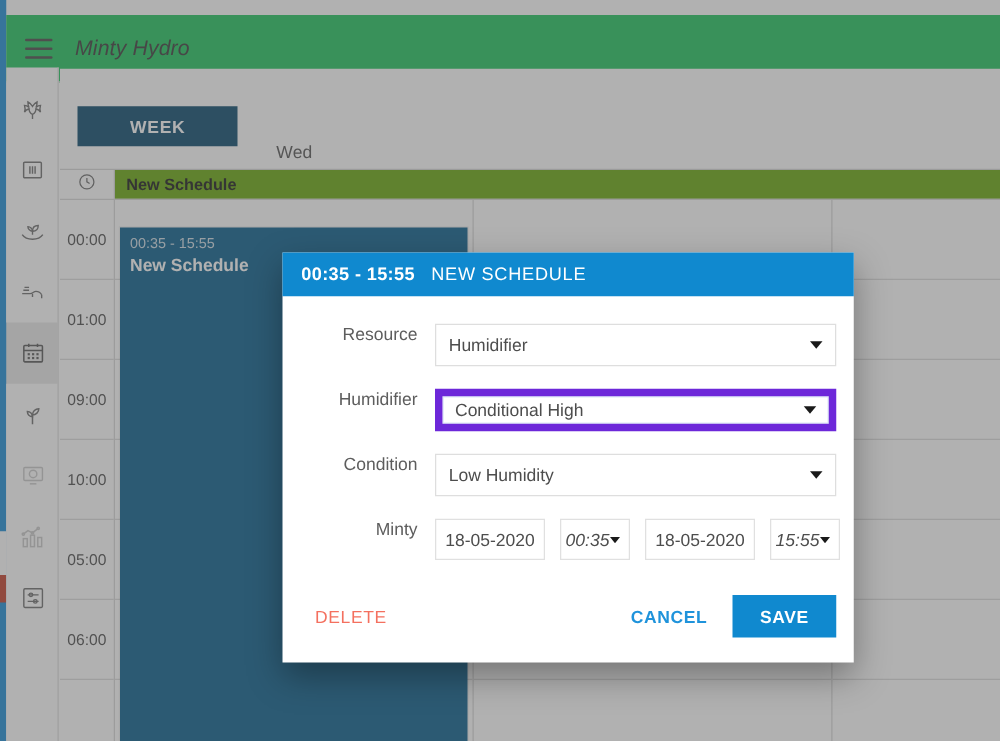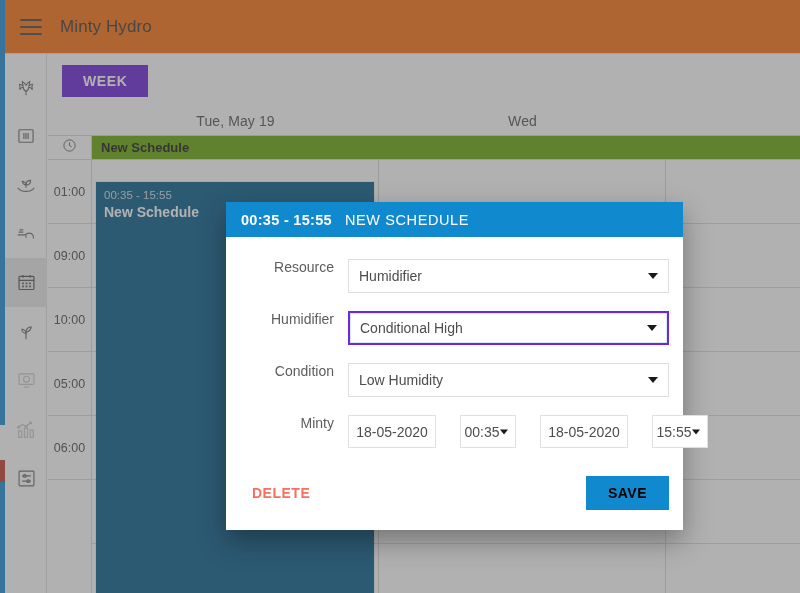--- a/index.html
+++ b/index.html
@@ -27,24 +27,25 @@
     position: absolute; left: 0; top: 425px; width: 5px; height: 35px;
     background: #ffffff;
   }
   .edge-strip-red {
     position: absolute; left: 0; top: 460px; width: 5px; height: 22px;
     background: #c4412e;
   }
 
   
   .topbar {
-    position: absolute; left: 5px; top: 0; width: 795px; height: 54px;
-    background: #f97316;
+    position: absolute; left: 5px; top: 12px; width: 795px; height: 54px;
+    background: #22c55e;
     display: flex; align-items: center;
     border-bottom: 1px solid #e4e4e4;
+    font-style: italic;
   }
   .hamburger {
     width: 22px; height: 16px; margin-left: 15px; margin-right: 18px;
     display: flex; flex-direction: column; justify-content: space-between;
     cursor: pointer;
   }
   .hamburger span { display: block; height: 2px; background: #4a4a4a; border-radius: 1px; }
   .app-title { font-size: 17px; color: #3c3c3c; letter-spacing: .1px; }
 
   
@@ -69,24 +70,24 @@
   .side-item.faded svg { opacity: .45; }
 
   
   .cal {
     position: absolute; left: 48px; top: 55px; right: 0; bottom: 0;
     background: #ffffff;
   }
   .cal-toolbar { height: 51px; padding: 10px 0 0 14px; }
   .week-btn {
     display: inline-flex; align-items: center; justify-content: center;
-    height: 32px; padding: 0 21px;
-    background: #6d28d9; color: #ffffff;
+    height: 32px; padding: 0 42px;
+    background: #0c4a6e; color: #ffffff;
     font-size: 14px; font-weight: bold; letter-spacing: .6px;
-    border: none; cursor: pointer;
+    border: none; cursor: pointer; margin-top: 20px;
   }
   .daynames {
     display: flex; height: 30px; align-items: center;
     border-bottom: 1px solid #d6d6d6;
   }
   .dayname-gutter { width: 44px; flex: 0 0 44px; }
   .dayname {
     flex: 0 0 287px; text-align: center;
     font-size: 14px; color: #555; letter-spacing: .1px;
   }
@@ -155,60 +156,60 @@
     width: 108px; flex: 0 0 108px; text-align: right;
     padding-right: 14px;
     font-size: 14px; color: #5d5d5d;
   }
   .select {
     position: relative; flex: 1;
     height: 34px; border: 1px solid #dedede; background: #ffffff;
     display: flex; align-items: center; padding: 0 28px 0 10px;
     font-size: 14px; color: #4d4d4d; cursor: pointer;
   }
-  .select.focused { border: 2px solid #6d28d9; box-shadow: 0 0 0 1px #dbe8f6 inset; }
+  .select.focused { border: 6px solid #6d28d9; box-shadow: 0 0 0 1px #dbe8f6 inset; }
   .caret {
     position: absolute; right: 10px; top: 50%; transform: translateY(-50%);
     width: 0; height: 0;
     border-left: 5px solid transparent; border-right: 5px solid transparent;
     border-top: 6px solid #1a1a1a;
   }
   .frow.time-row { margin-bottom: 0; }
-  .timefields { flex: 1; display: flex; gap: 24px; }
+  .timefields { flex: 1; display: flex; gap: 12px; }
   .tbox {
     height: 33px; border: 1px solid #e0e0e0; background: #ffffff;
     display: flex; align-items: center; justify-content: center;
     font-size: 14px; color: #4d4d4d; cursor: pointer;
   }
   .tbox.date { flex: 0 0 88px; }
-  .tbox.time { flex: 0 0 56px; position: relative; padding-right: 12px; }
+  .tbox.time { flex: 0 0 56px; position: relative; padding-right: 12px; font-style: italic; }
   .tcaret {
     position: absolute; right: 7px; top: 50%; transform: translateY(-50%);
     width: 0; height: 0;
     border-left: 4.5px solid transparent; border-right: 4.5px solid transparent;
     border-top: 5.5px solid #1a1a1a;
   }
   .dlg-actions {
     display: flex; align-items: center;
     padding: 28px 14px 20px 14px;
   }
   .btn-delete {
     background: none; border: none; cursor: pointer;
-    color: #f4705f; font-size: 14px; font-weight: bold; letter-spacing: .5px;
+    color: #f4705f; font-size: 14px; font-weight: normal; letter-spacing: .5px;
     padding: 8px 12px;
   }
   .spacer { flex: 1; }
   .btn-cancel {
     background: none; border: none; cursor: pointer;
     color: #1f93db; font-size: 14px; font-weight: bold; letter-spacing: .5px;
     padding: 8px 12px; margin-right: 8px;
   }
   .btn-save {
     background: #1089cf; border: none; cursor: pointer;
-    color: #000000; font-size: 14px; font-weight: bold; letter-spacing: .5px;
+    color: #ffffff; font-size: 14px; font-weight: bold; letter-spacing: .5px;
     padding: 9px 22px;
     text-align: right;
   }
 </style>
 </head>
 <body>
 
 <div id="app">
 
   <div class="app-layer">
@@ -319,38 +320,38 @@
       </div>
     </div>
 
     <div class="cal">
       <div class="cal-toolbar">
         <button class="week-btn">WEEK</button>
       </div>
 
       <div class="daynames">
         <div class="dayname-gutter"></div>
-        <div class="dayname">Tue, May 19</div>
         <div class="dayname">Wed</div>
       </div>
 
       <div class="allday-row">
         <div class="allday-gutter">
           <span>
             <svg width="15" height="15" viewBox="0 0 24 24" fill="none" stroke="#6d6d6d" stroke-width="1.6">
               <circle cx="12" cy="12" r="9"></circle>
                 <path d="M12 7v5l3.5 2"></path>
             </svg>
           </span>
         </div>
         <div class="allday-bar">New Schedule</div>
       </div>
 
       <div class="grid-wrap">
         <div class="time-gutter">
+          <div class="hour-label">00:00</div>
           <div class="hour-label">01:00</div>
           <div class="hour-label">09:00</div>
           <div class="hour-label">10:00</div>
           <div class="hour-label">05:00</div>
           <div class="hour-label">06:00</div>
 
         </div>
 
         <div class="columns">
           <div class="daycol">
@@ -441,17 +442,18 @@
             <span>15:55</span>
             <span class="tcaret"></span>
           </div>
         </div>
       </div>
     </div>
 
     <div class="dlg-actions">
       <button class="btn-delete">DELETE</button>
       <div class="spacer"></div>
+      <button class="btn-cancel">CANCEL</button>
       <button class="btn-save">SAVE</button>
     </div>
   </div>
 
 </div>
 
 </body></html>

